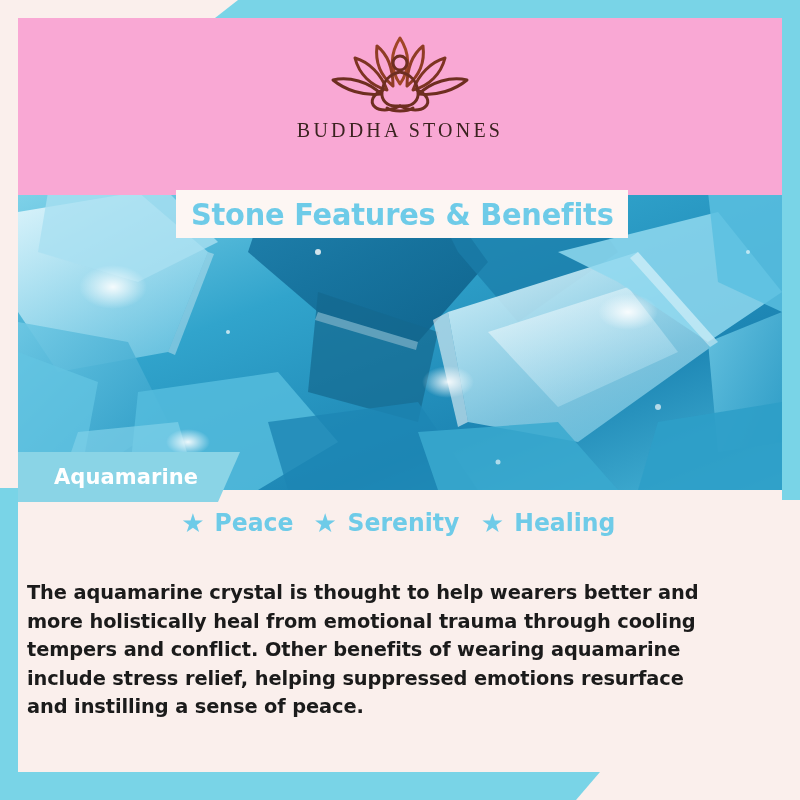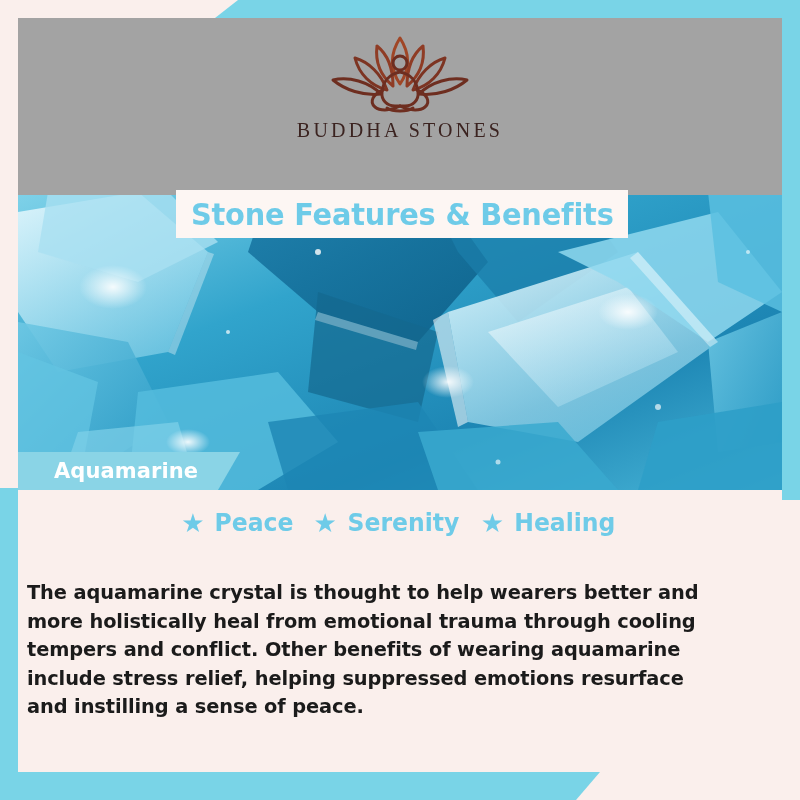--- a/index.html
+++ b/index.html
@@ -70,21 +70,21 @@
     z-index: 1;
   }
 
   
   .header {
     position: absolute;
     left: 18px;
     top: 18px;
     width: 764px;
     height: 177px;
-    background: #a3a3a3;
+    background: #f9a8d4;
     z-index: 10;
     display: flex;
     flex-direction: column;
     align-items: center;
   }
   .logo-wrap {
     margin-top: 10px;
     display: flex;
     flex-direction: column;
     align-items: center;
@@ -139,21 +139,21 @@
     background: #35a8cd;
   }
   .photo svg { display: block; width: 100%; height: 100%; }
 
   
   .name-tag {
     position: absolute;
     left: 18px;
     top: 452px;
     width: 222px;
-    height: 38px;
+    height: 50px;
     background: #8ad4e6;
     clip-path: polygon(0 0, 100% 0, calc(100% - 22px) 100%, 0 100%);
     z-index: 8;
     display: flex;
     align-items: center;
   }
   .name-tag-text {
     margin-left: 36px;
     font-family: "DejaVu Sans", sans-serif;
     font-size: 21px;

